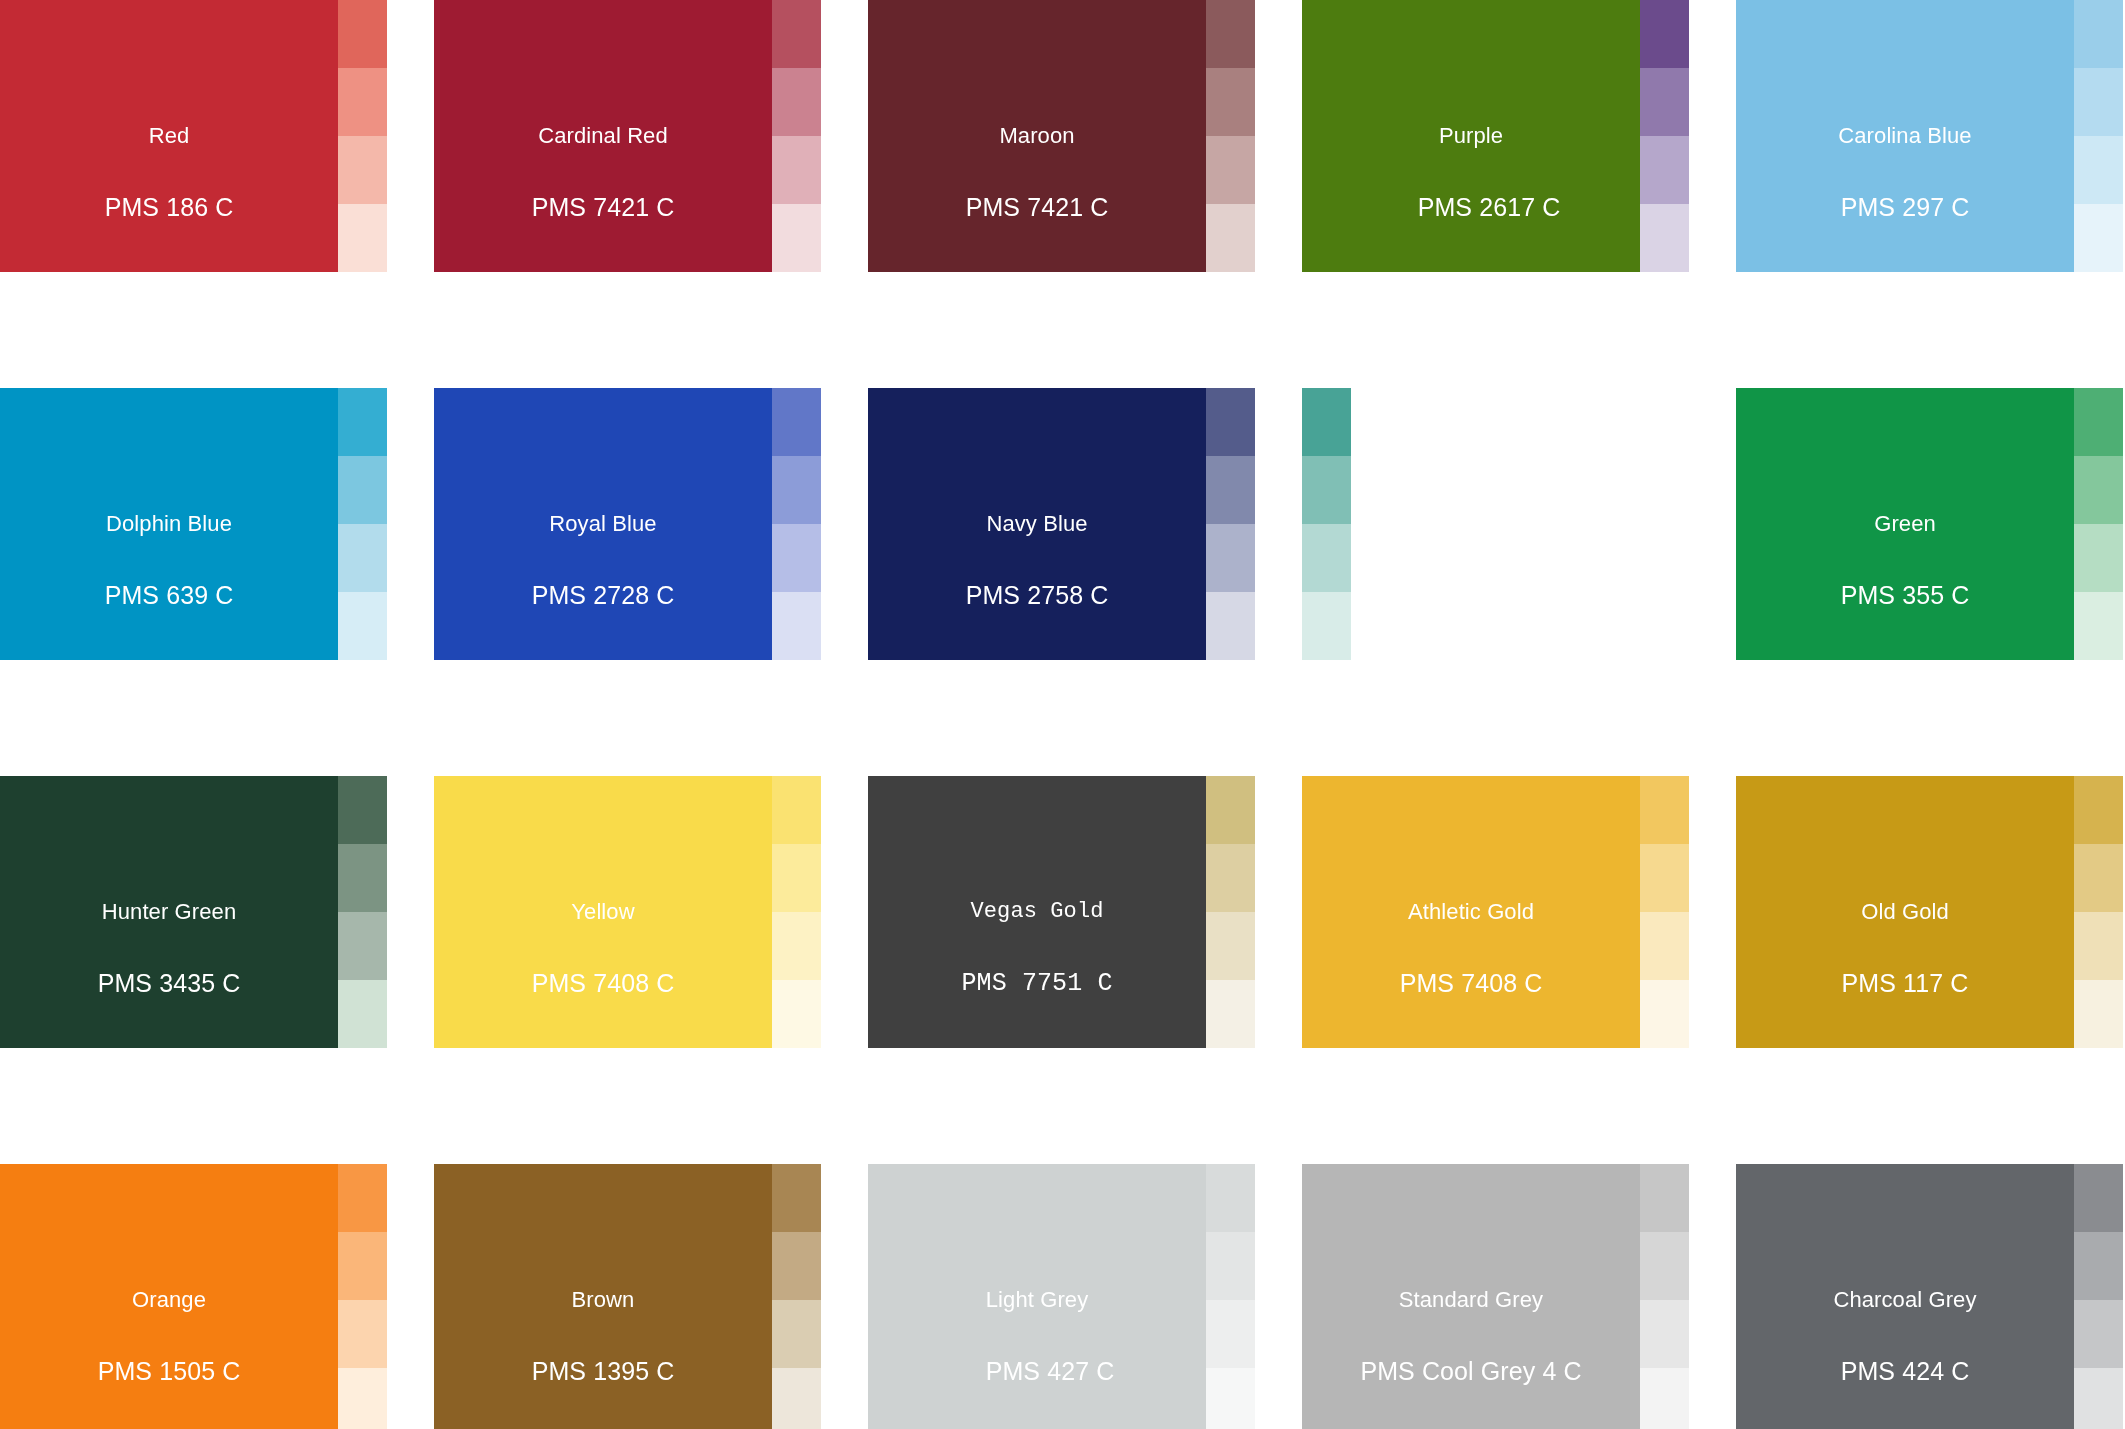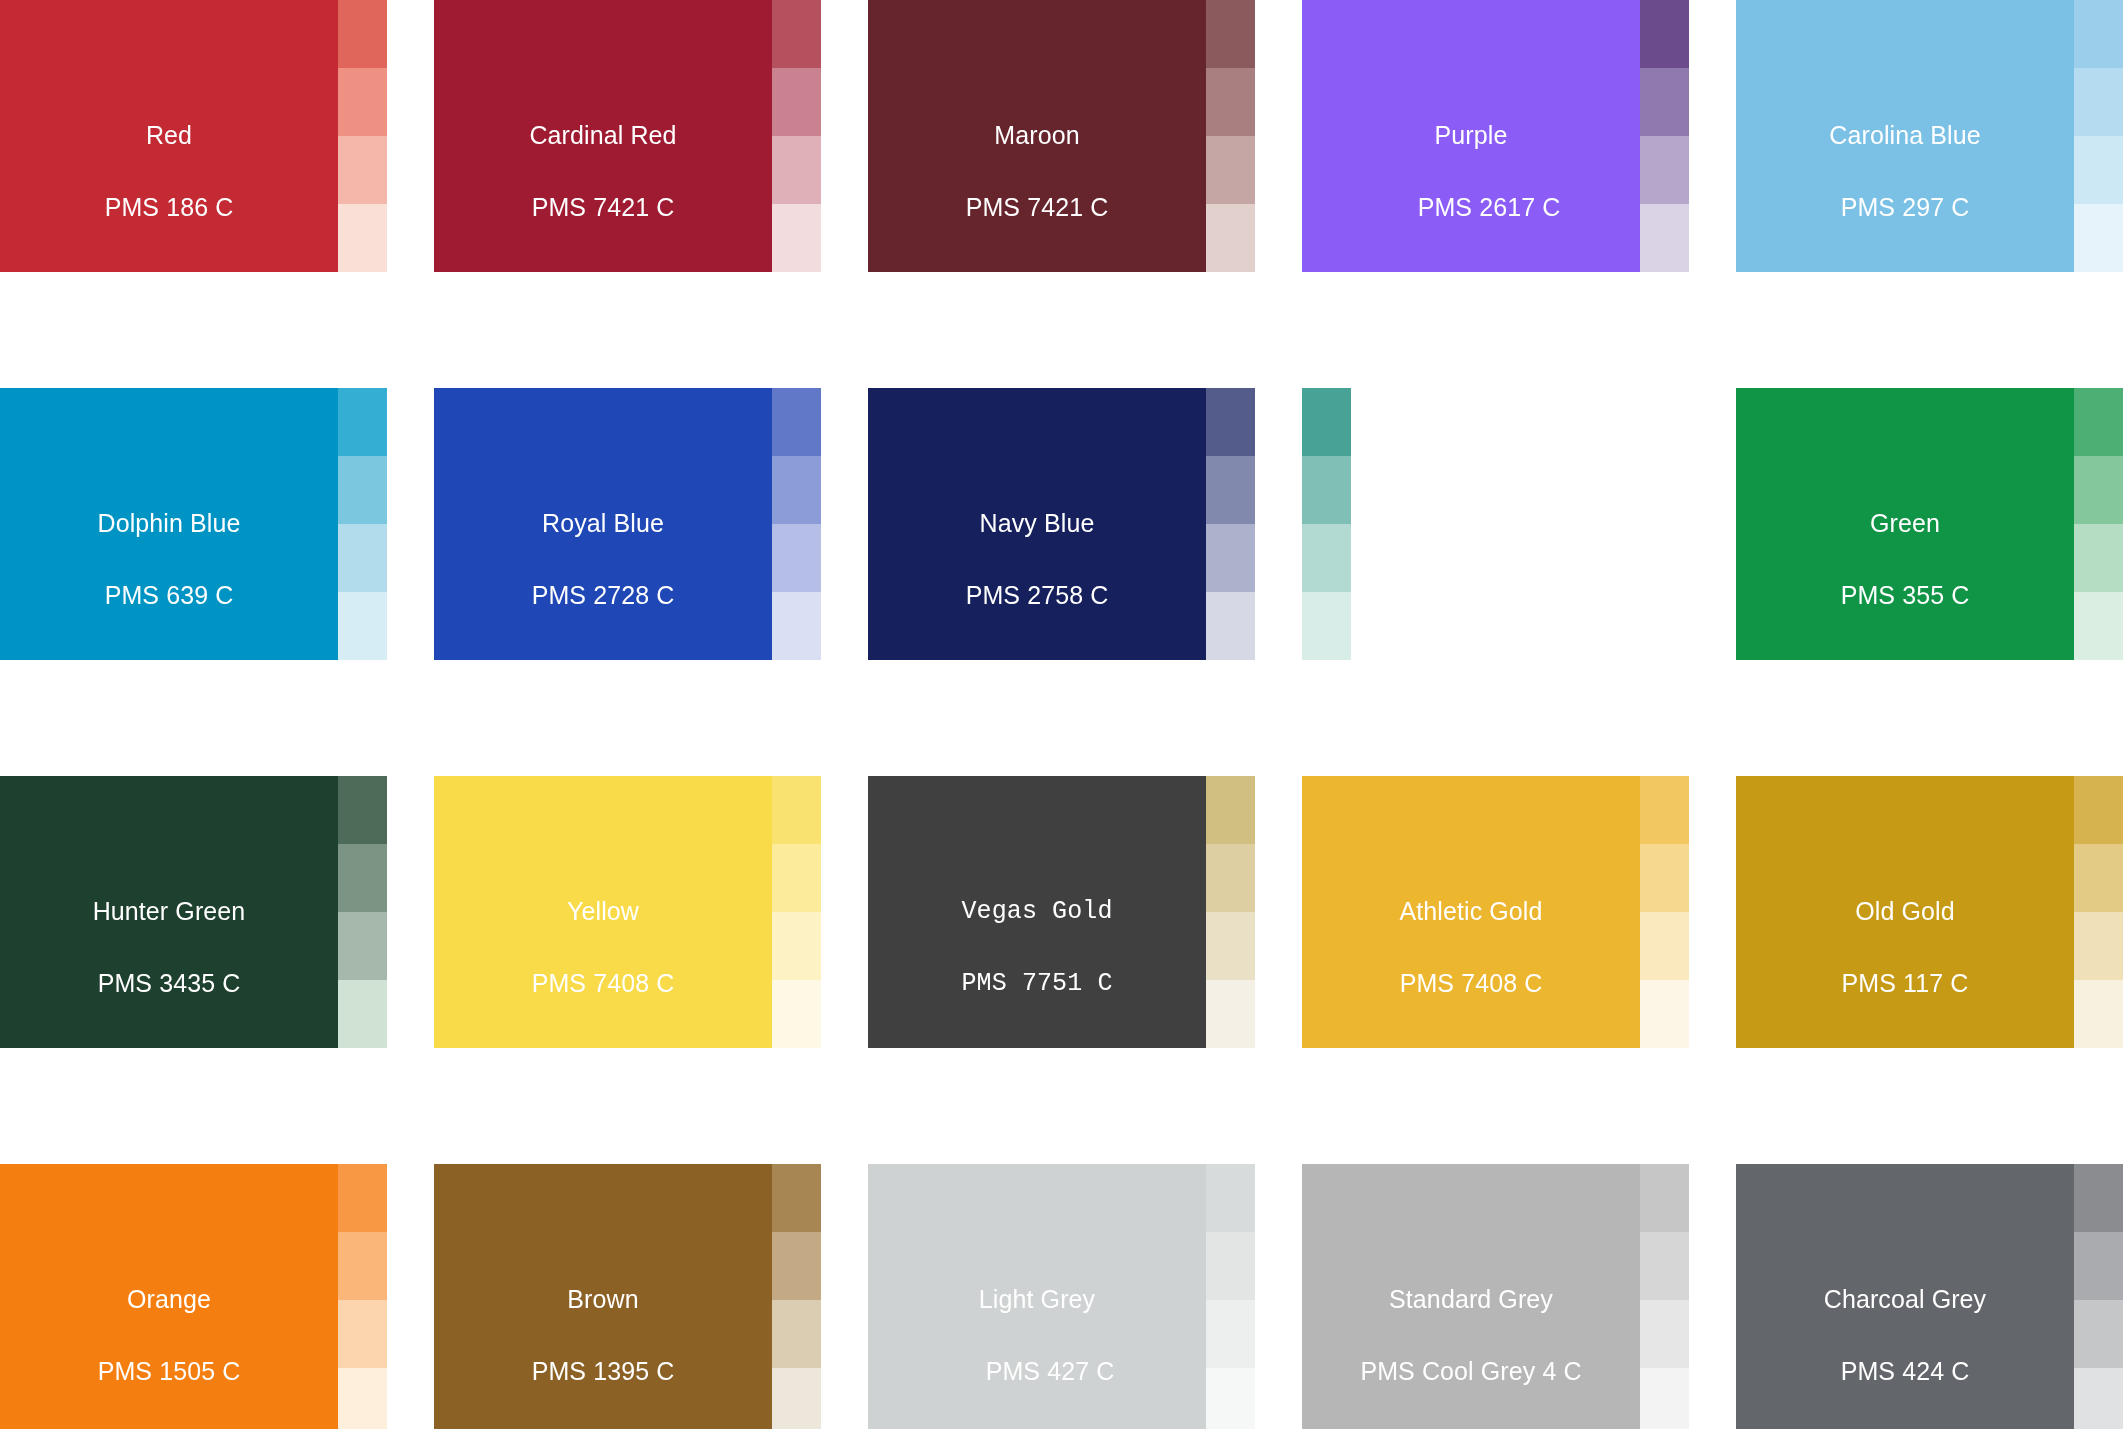--- a/index.html
+++ b/index.html
@@ -44,21 +44,21 @@
     justify-content: flex-start;
     box-sizing: border-box;
   }
   .swatch-name {
     position: absolute;
     top: 50%;
     left: 0;
     right: 0;
     transform: translateY(-50%);
     text-align: center;
-    font-size: 25px;
+    font-size: 22px;
     line-height: 1.1;
     letter-spacing: 0.1px;
     font-weight: 400;
     white-space: nowrap;
   }
   .swatch-pms {
     position: absolute;
     top: 76.5%;
     left: 0;
     right: 0;
@@ -116,21 +116,21 @@
         <div class="swatch-pms" style="color: rgb(255, 255, 255);">PMS 7421 C</div>
       </div>
       <div class="tint-strip">
         <div class="tint-block" style="background-color: rgb(139, 90, 92);"></div>
         <div class="tint-block" style="background-color: rgb(169, 128, 127);"></div>
         <div class="tint-block" style="background-color: rgb(198, 166, 164);"></div>
         <div class="tint-block" style="background-color: rgb(226, 208, 205);"></div>
       </div>
     </div>
     <div class="color-card">
-      <div class="swatch-main" style="background-color: #8b5cf6;">
+      <div class="swatch-main" style="background-color: #4d7c0f;">
         <div class="swatch-name" style="color: rgb(255, 255, 255);">Purple</div>
         <div class="swatch-pms" style="color: rgb(255, 255, 255); margin-left: 36px;">PMS 2617 C</div>
       </div>
       <div class="tint-strip">
         <div class="tint-block" style="background-color: rgb(107, 75, 140);"></div>
         <div class="tint-block" style="background-color: rgb(144, 121, 172);"></div>
         <div class="tint-block" style="background-color: rgb(181, 167, 203);"></div>
         <div class="tint-block" style="background-color: rgb(218, 211, 229);"></div>
       </div>
     </div>

